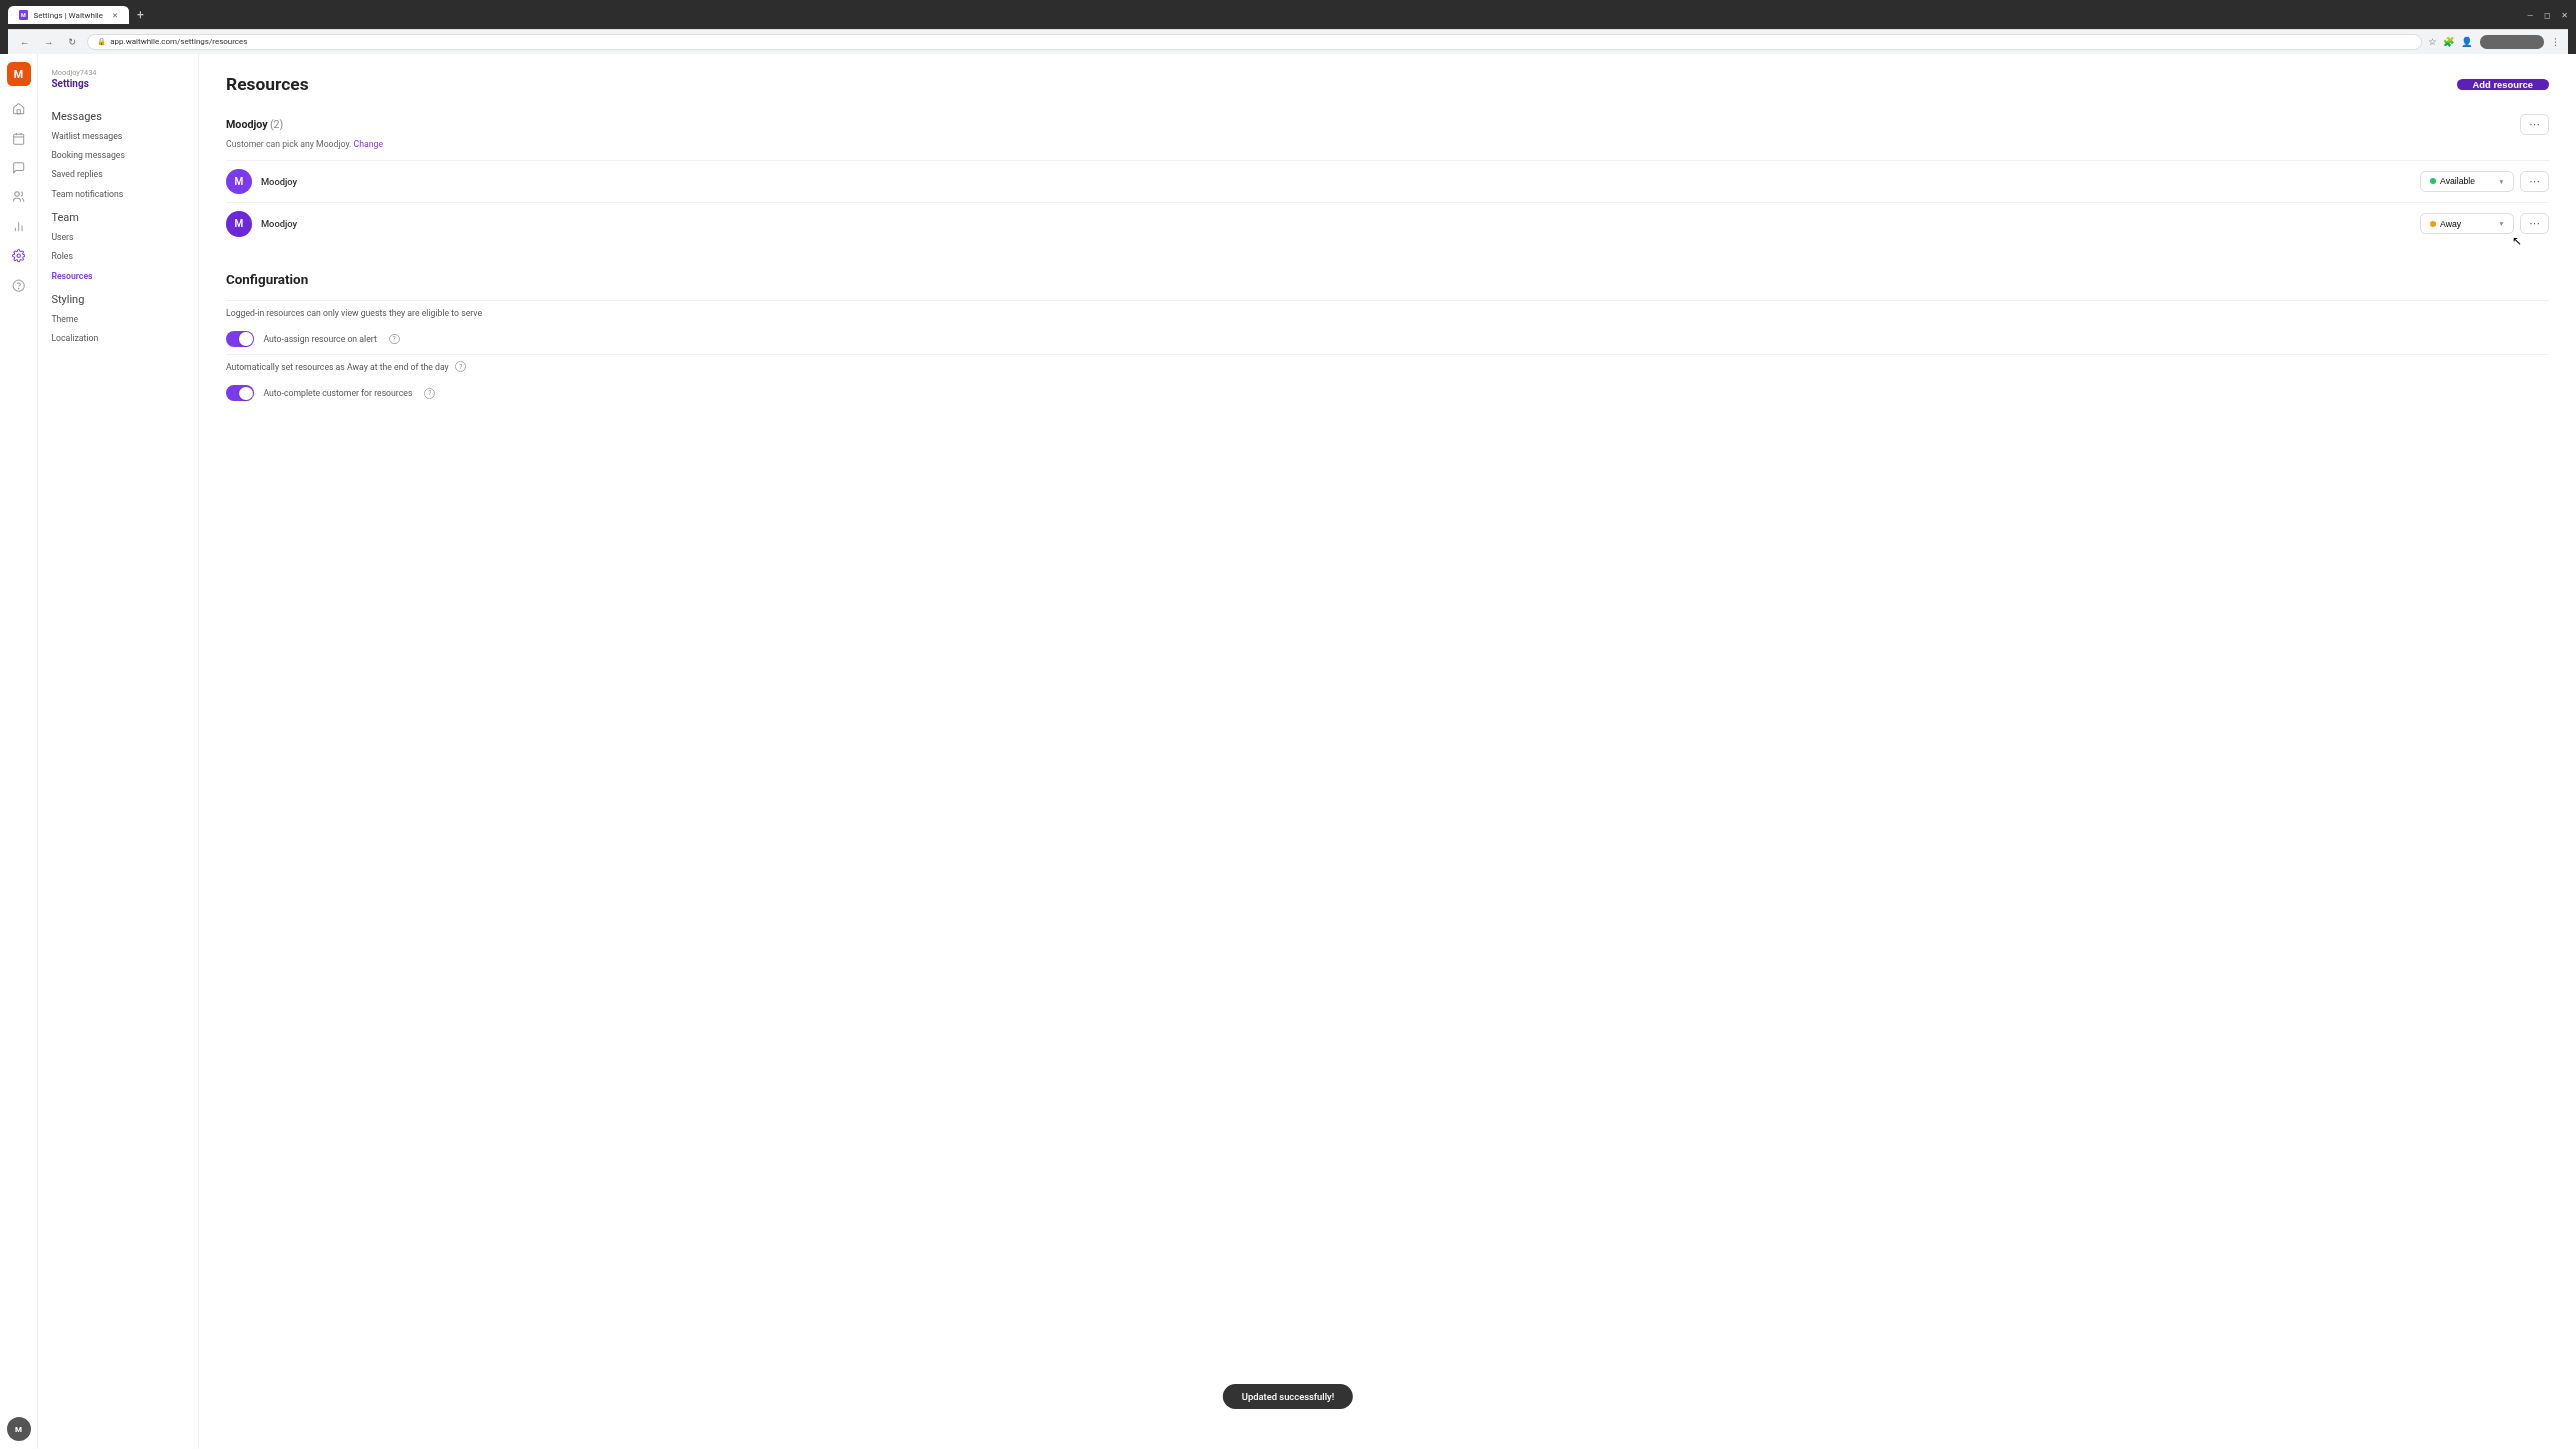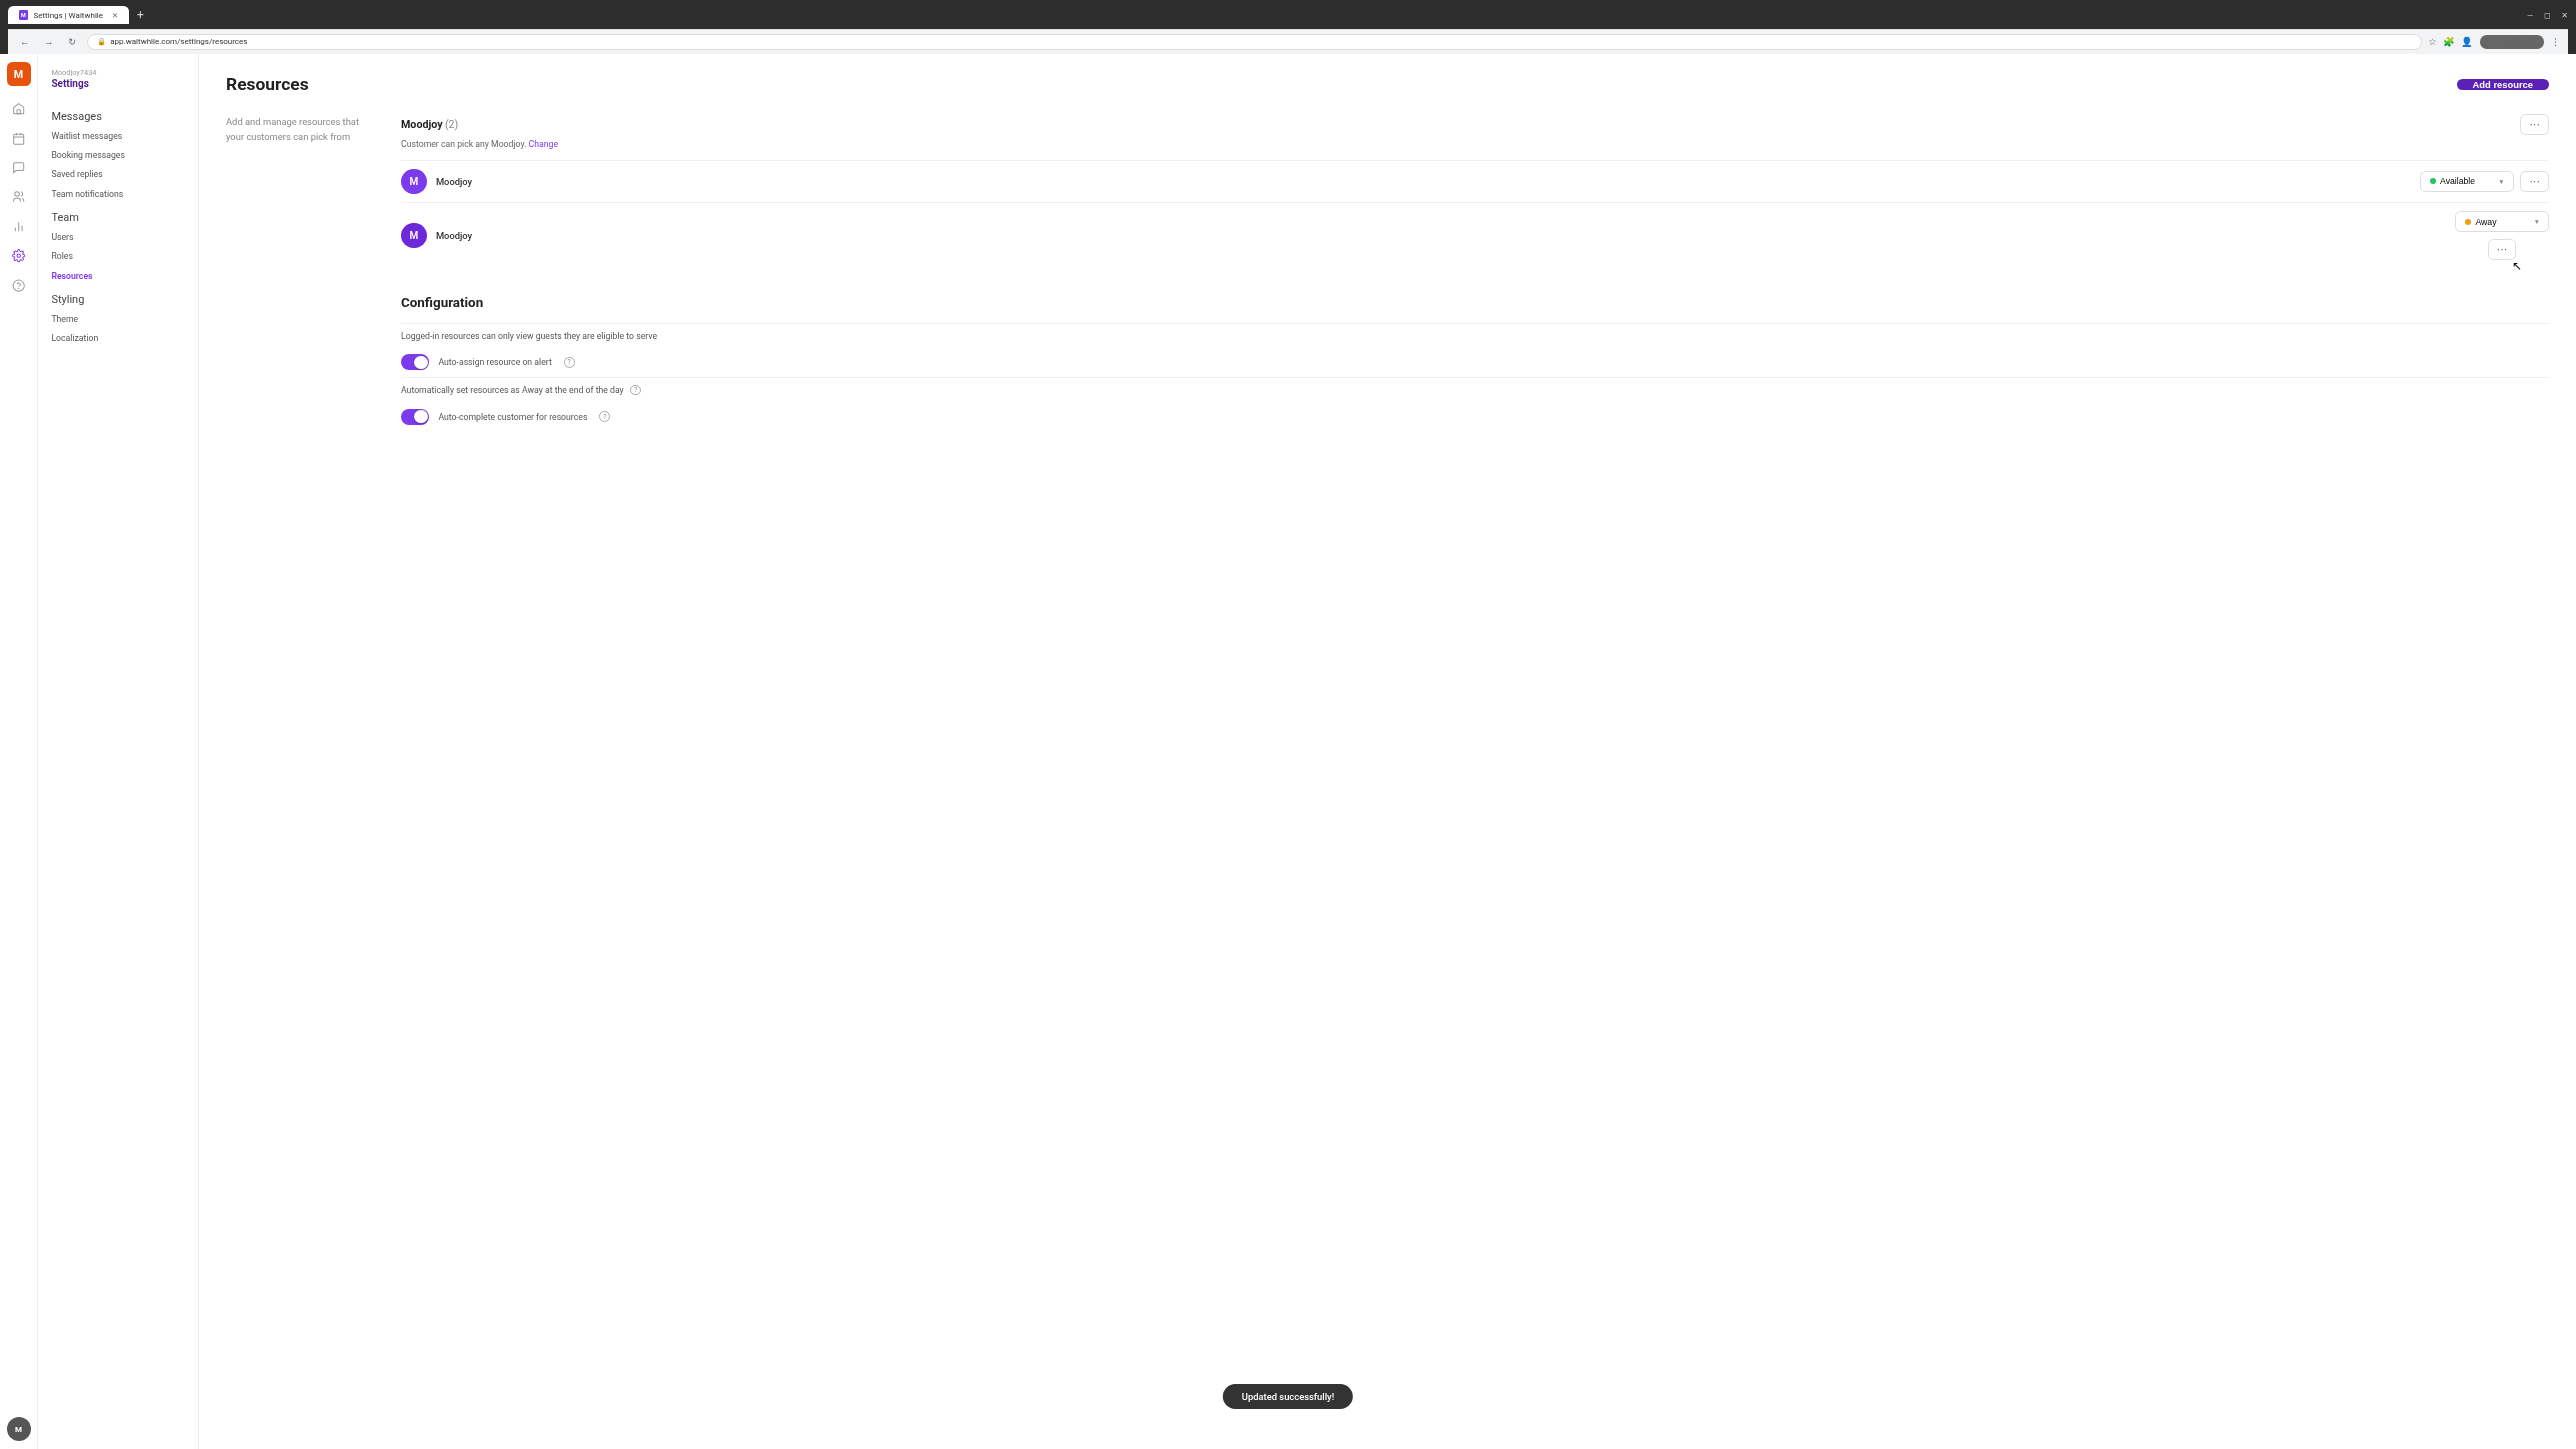--- a/index.html
+++ b/index.html
@@ -200,23 +200,20 @@
 
   <div class="main-content">
 
     <div class="page-header">
       <h1 class="page-title">Resources</h1>
       <button class="add-resource-btn">Add resource</button>
     </div>
 
     <div style="display:flex; gap: 27px;">
 
-      <div style="max-width: 148px; flex-shrink:0;">
-        <p style="color:#888; font-size:9.4px; line-height:1.6;">Add and manage resources that your customers can pick from</p>
-      </div>
 
       <div style="flex:1;">
 
         <div class="resource-group-header">
           <div>
             <span class="resource-group-title">Moodjoy</span>
             <span class="resource-group-count">(2)</span>
           </div>
           <button class="more-btn">···</button>
         </div>
@@ -240,21 +237,21 @@
               </button>
               <button class="more-btn">···</button>
             </div>
           </div>
 
           <div class="resource-row">
             <div class="resource-avatar" style="background:#6d28d9">
               <span>M</span>
             </div>
             <span class="resource-name">Moodjoy</span>
-            <div style="display:flex; align-items:center; gap:6.7px; position:relative;flex-direction:column;">
+            <div style="display:flex; align-items:center; gap:6.7px; position:relative;">
               <button class="status-btn">
                 <span class="status-dot yellow"></span>
                 <span>Away</span>
                 <span class="chevron-down">▾</span>
               </button>
               <button class="more-btn">···</button>
 
               <div style="position:absolute; bottom:-13.4px; right:27px; font-size:12px; pointer-events:none;">↖</div>
             </div>
           </div>

